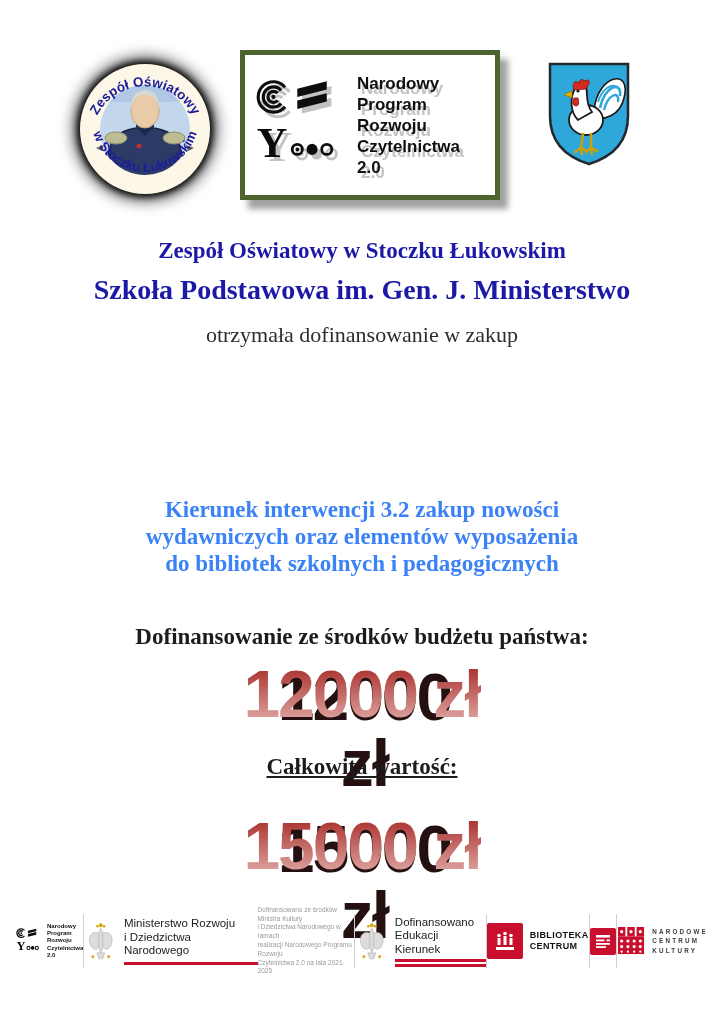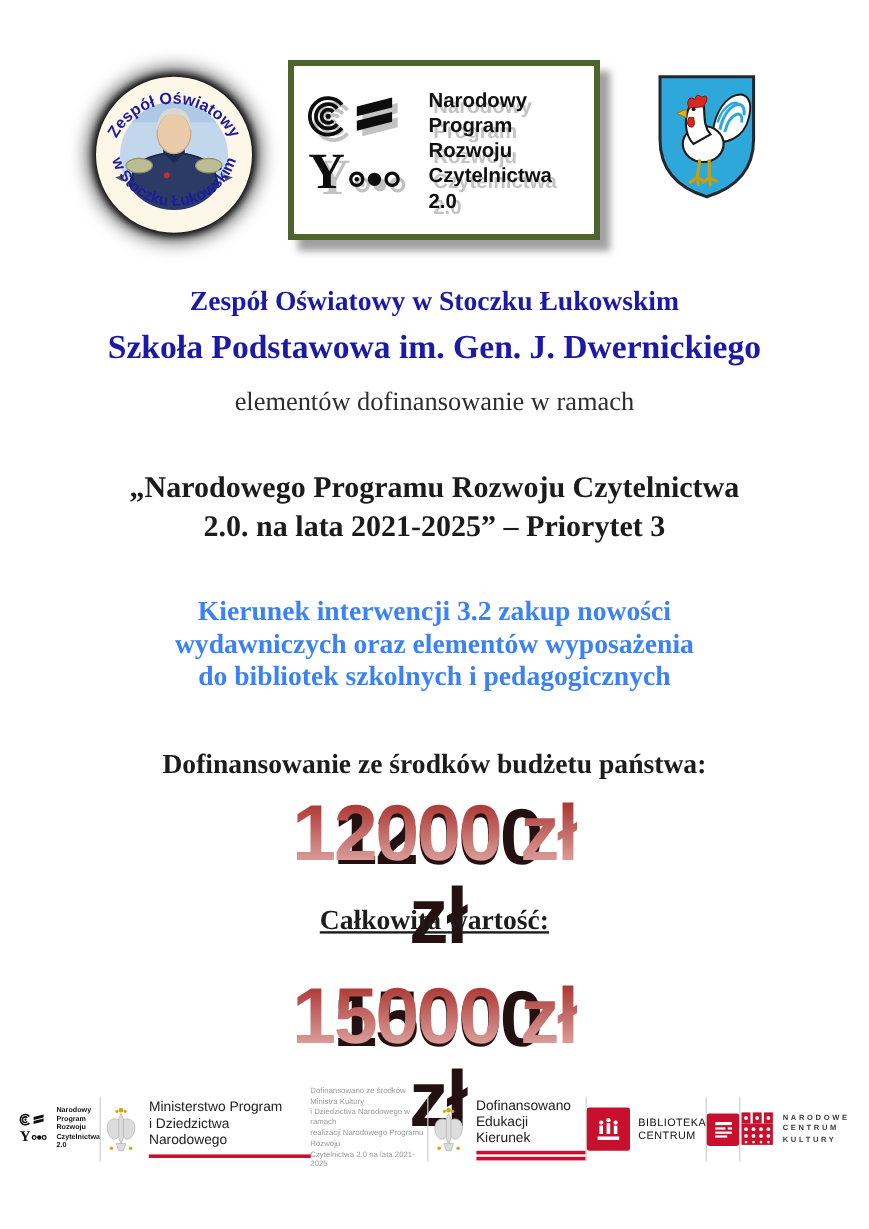--- a/index.html
+++ b/index.html
@@ -50,21 +50,21 @@
   .vdiv{width:1px;height:54px;background:#cfcfcf;}
   .nprc-mini-text{margin-left:5px;font-size:6px;font-weight:700;line-height:7.2px;color:#111;}
   .ministry{margin-left:6px;color:#222;}
   .ministry .ml{font-size:11.5px;line-height:13.5px;}
   .redline{height:3px;background:var(--brand-red,#c8102e);margin-top:4px;}
   .stripes .s-red1{height:3px;background:var(--brand-red,#c8102e);margin-top:3px;}
   .stripes .s-red2{height:2.5px;background:var(--brand-red,#c8102e);margin-top:2px;}
   .disclaimer{width:98px;font-size:6.5px;line-height:8.8px;color:#9a9a9a;text-align:left;}
   .bn-square{width:36px;height:36px;background:var(--brand-red,#c8102e);border-radius:2px;
              display:flex;align-items:center;justify-content:center;}
-  .bn-text{margin-left:7px;font-size:9px;font-weight:400;letter-spacing:0.4px;line-height:11px;color:#111;}
+  .bn-text{margin-left:7px;font-size:9px;font-weight:700;letter-spacing:0.4px;line-height:11px;color:#111;}
   .ik-square{width:27px;height:27px;background:var(--brand-red,#c8102e);border-radius:2px;
              display:flex;align-items:center;justify-content:center;}
   .nck-text{margin-left:7px;font-size:6.3px;font-weight:700;letter-spacing:2.2px;line-height:9.5px;color:#3d3d3d;}
 </style>
 </head>
 <body>
 
 <div class="page">
 
   <div class="school-logo">
@@ -163,27 +163,23 @@
           <path d="M37,90 l1,6"></path>
           <path d="M37,90 l6,3"></path>
         <path d="M47,90 l-5,4"></path>
           <path d="M47,90 l1,6"></path>
           <path d="M47,90 l6,3"></path>
       </g>
     </svg>
   </div>
 
   <div class="cline t-blue1">Zespół Oświatowy w Stoczku Łukowskim</div>
-  <div class="cline t-blue2">Szkoła Podstawowa im. Gen. J. Dwernickiego</div>
-  <div class="cline t-sub">elementów dofinansowanie w ramach</div>
-
-  <div class="cline t-program">
-    <div>„Narodowego Programu Rozwoju Czytelnictwa</div>
-    <div>2.0. na lata 2021-2025” – Priorytet 3</div>
-  </div>
+  <div class="cline t-blue2">Szkoła Podstawowa im. Gen. J. Ministerstwo</div>
+  <div class="cline t-sub">otrzymała dofinansowanie w zakup</div>
+
 
   <div class="cline t-kierunek">
     <div>Kierunek interwencji 3.2 zakup nowości</div>
     <div>wydawniczych oraz elementów wyposażenia</div>
     <div>do bibliotek szkolnych i pedagogicznych</div>
   </div>
 
   <div class="cline t-label1">Dofinansowanie ze środków budżetu państwa:</div>
   <div class="amount amount-1">
     <span class="amt-wrap">
@@ -237,21 +233,21 @@
         </g>
         <g fill="#d9a50f">
           <circle cx="17" cy="5" r="2"></circle>
             <circle cx="13.5" cy="6" r="1.3"></circle>
             <circle cx="20.5" cy="6" r="1.3"></circle>
           <circle cx="9" cy="37" r="1.5"></circle>
             <circle cx="25" cy="37" r="1.5"></circle>
         </g>
       </svg>
       <div class="ministry">
-        <div class="ml">Ministerstwo Program</div>
+        <div class="ml">Ministerstwo Rozwoju</div>
         <div class="ml">i Dziedzictwa Narodowego</div>
         <div class="redline"></div>
       </div>
     </div>
 
     <div class="disclaimer">
       <div>Dofinansowano ze środków Ministra Kultury</div>
       <div>i Dziedzictwa Narodowego w ramach</div>
       <div>realizacji Narodowego Programu Rozwoju</div>
       <div>Czytelnictwa 2.0 na lata 2021-2025</div>

